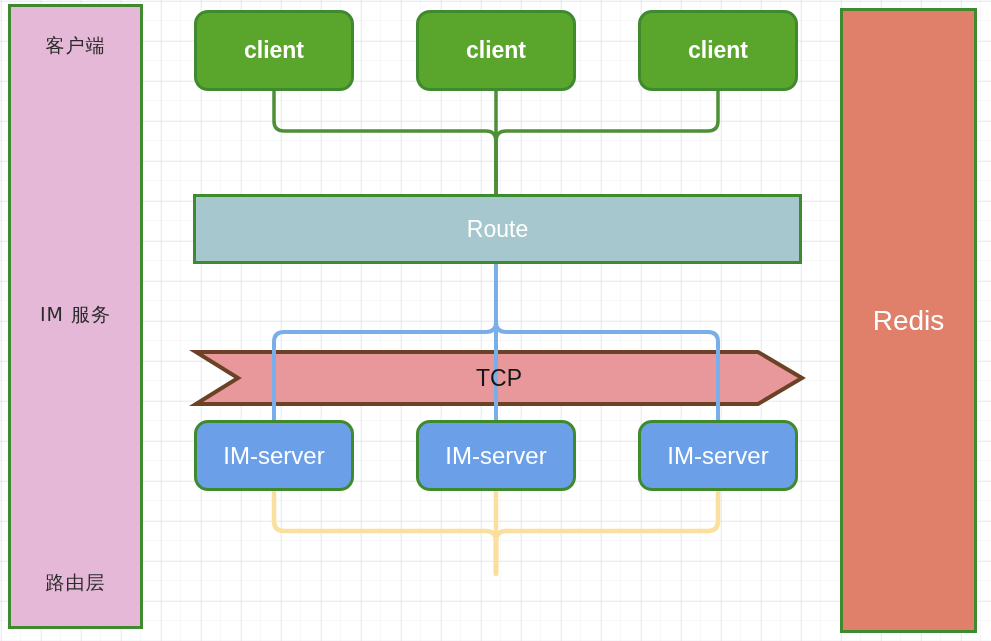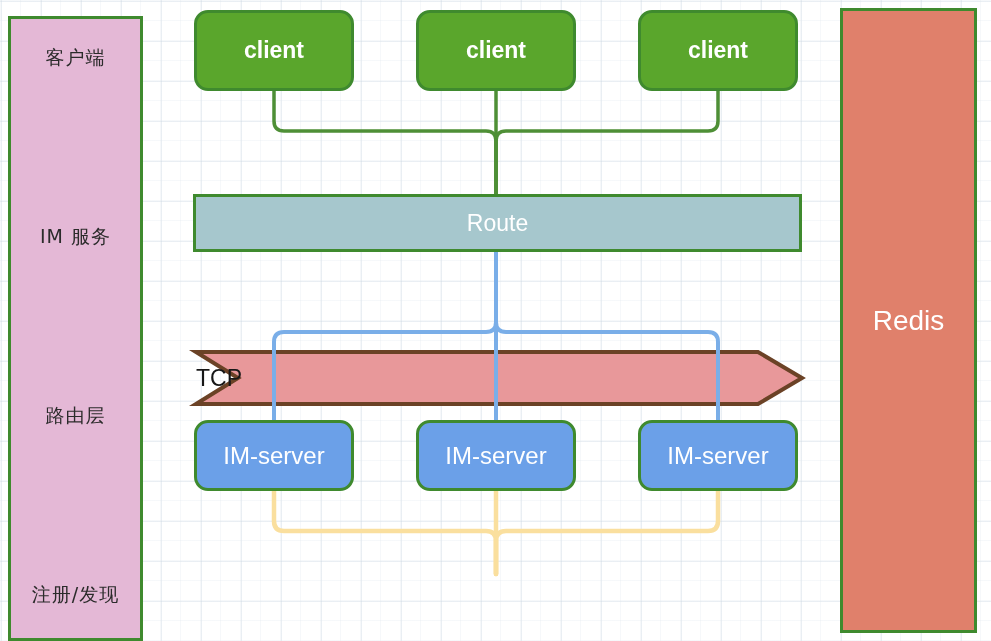--- a/index.html
+++ b/index.html
@@ -86,21 +86,21 @@
     font-size: 28px;
   }
   .tcp-label {
     position: absolute;
     left: 196px;
     top: 352px;
     width: 606px;
     height: 52px;
     display: flex;
     align-items: center;
-    justify-content: flex-start;
+    justify-content: center;
     color: #161616;
     font-size: 23px;
     z-index: 4;
     pointer-events: none;
   }
   svg.links {
     position: absolute;
     left: 0;
     top: 0;
     width: 991px;
@@ -141,38 +141,37 @@
       <path d="M496,252 L496,322 Q496,332 506,332 L708,332 Q718,332 718,342 L718,420"></path>
     </g>
 
     <g fill="none" stroke="#fadf9e" stroke-width="4.5" stroke-linecap="round">
       <path d="M274,491 L274,521 Q274,531 284,531 L486,531 Q496,531 496,541 L496,574"></path>
       <path d="M496,491 L496,574"></path>
       <path d="M718,491 L718,521 Q718,531 708,531 L506,531 Q496,531 496,541 L496,574"></path>
     </g>
   </svg>
 
-  <div class="node lane-panel" style="left:8px; top:16px; width:135px; height:625px;">
+  <div class="node lane-panel" style="left:8px; top:4px; width:135px; height:625px;">
     <div class="lane-label">客户端</div>
     <div class="lane-label">IM 服务</div>
     <div class="lane-label">路由层</div>
-    <div class="lane-label">注册/发现</div>
   </div>
 
   <div class="node client-box" style="left:194px; top:10px; width:160px; height:81px;">
     <span>client</span>
   </div>
   <div class="node client-box" style="left:416px; top:10px; width:160px; height:81px;">
     <span>client</span>
   </div>
   <div class="node client-box" style="left:638px; top:10px; width:160px; height:81px;">
     <span>client</span>
   </div>
 
-  <div class="node route-box" style="left:193px; top:194px; width:609px; height:58px;">
+  <div class="node route-box" style="left:193px; top:194px; width:609px; height:70px;">
     <span>Route</span>
   </div>
 
   <div class="tcp-label">
     <span>TCP</span>
   </div>
 
   <div class="node imserver-box" style="left:194px; top:420px; width:160px; height:71px;">
     <span>IM-server</span>
   </div>

